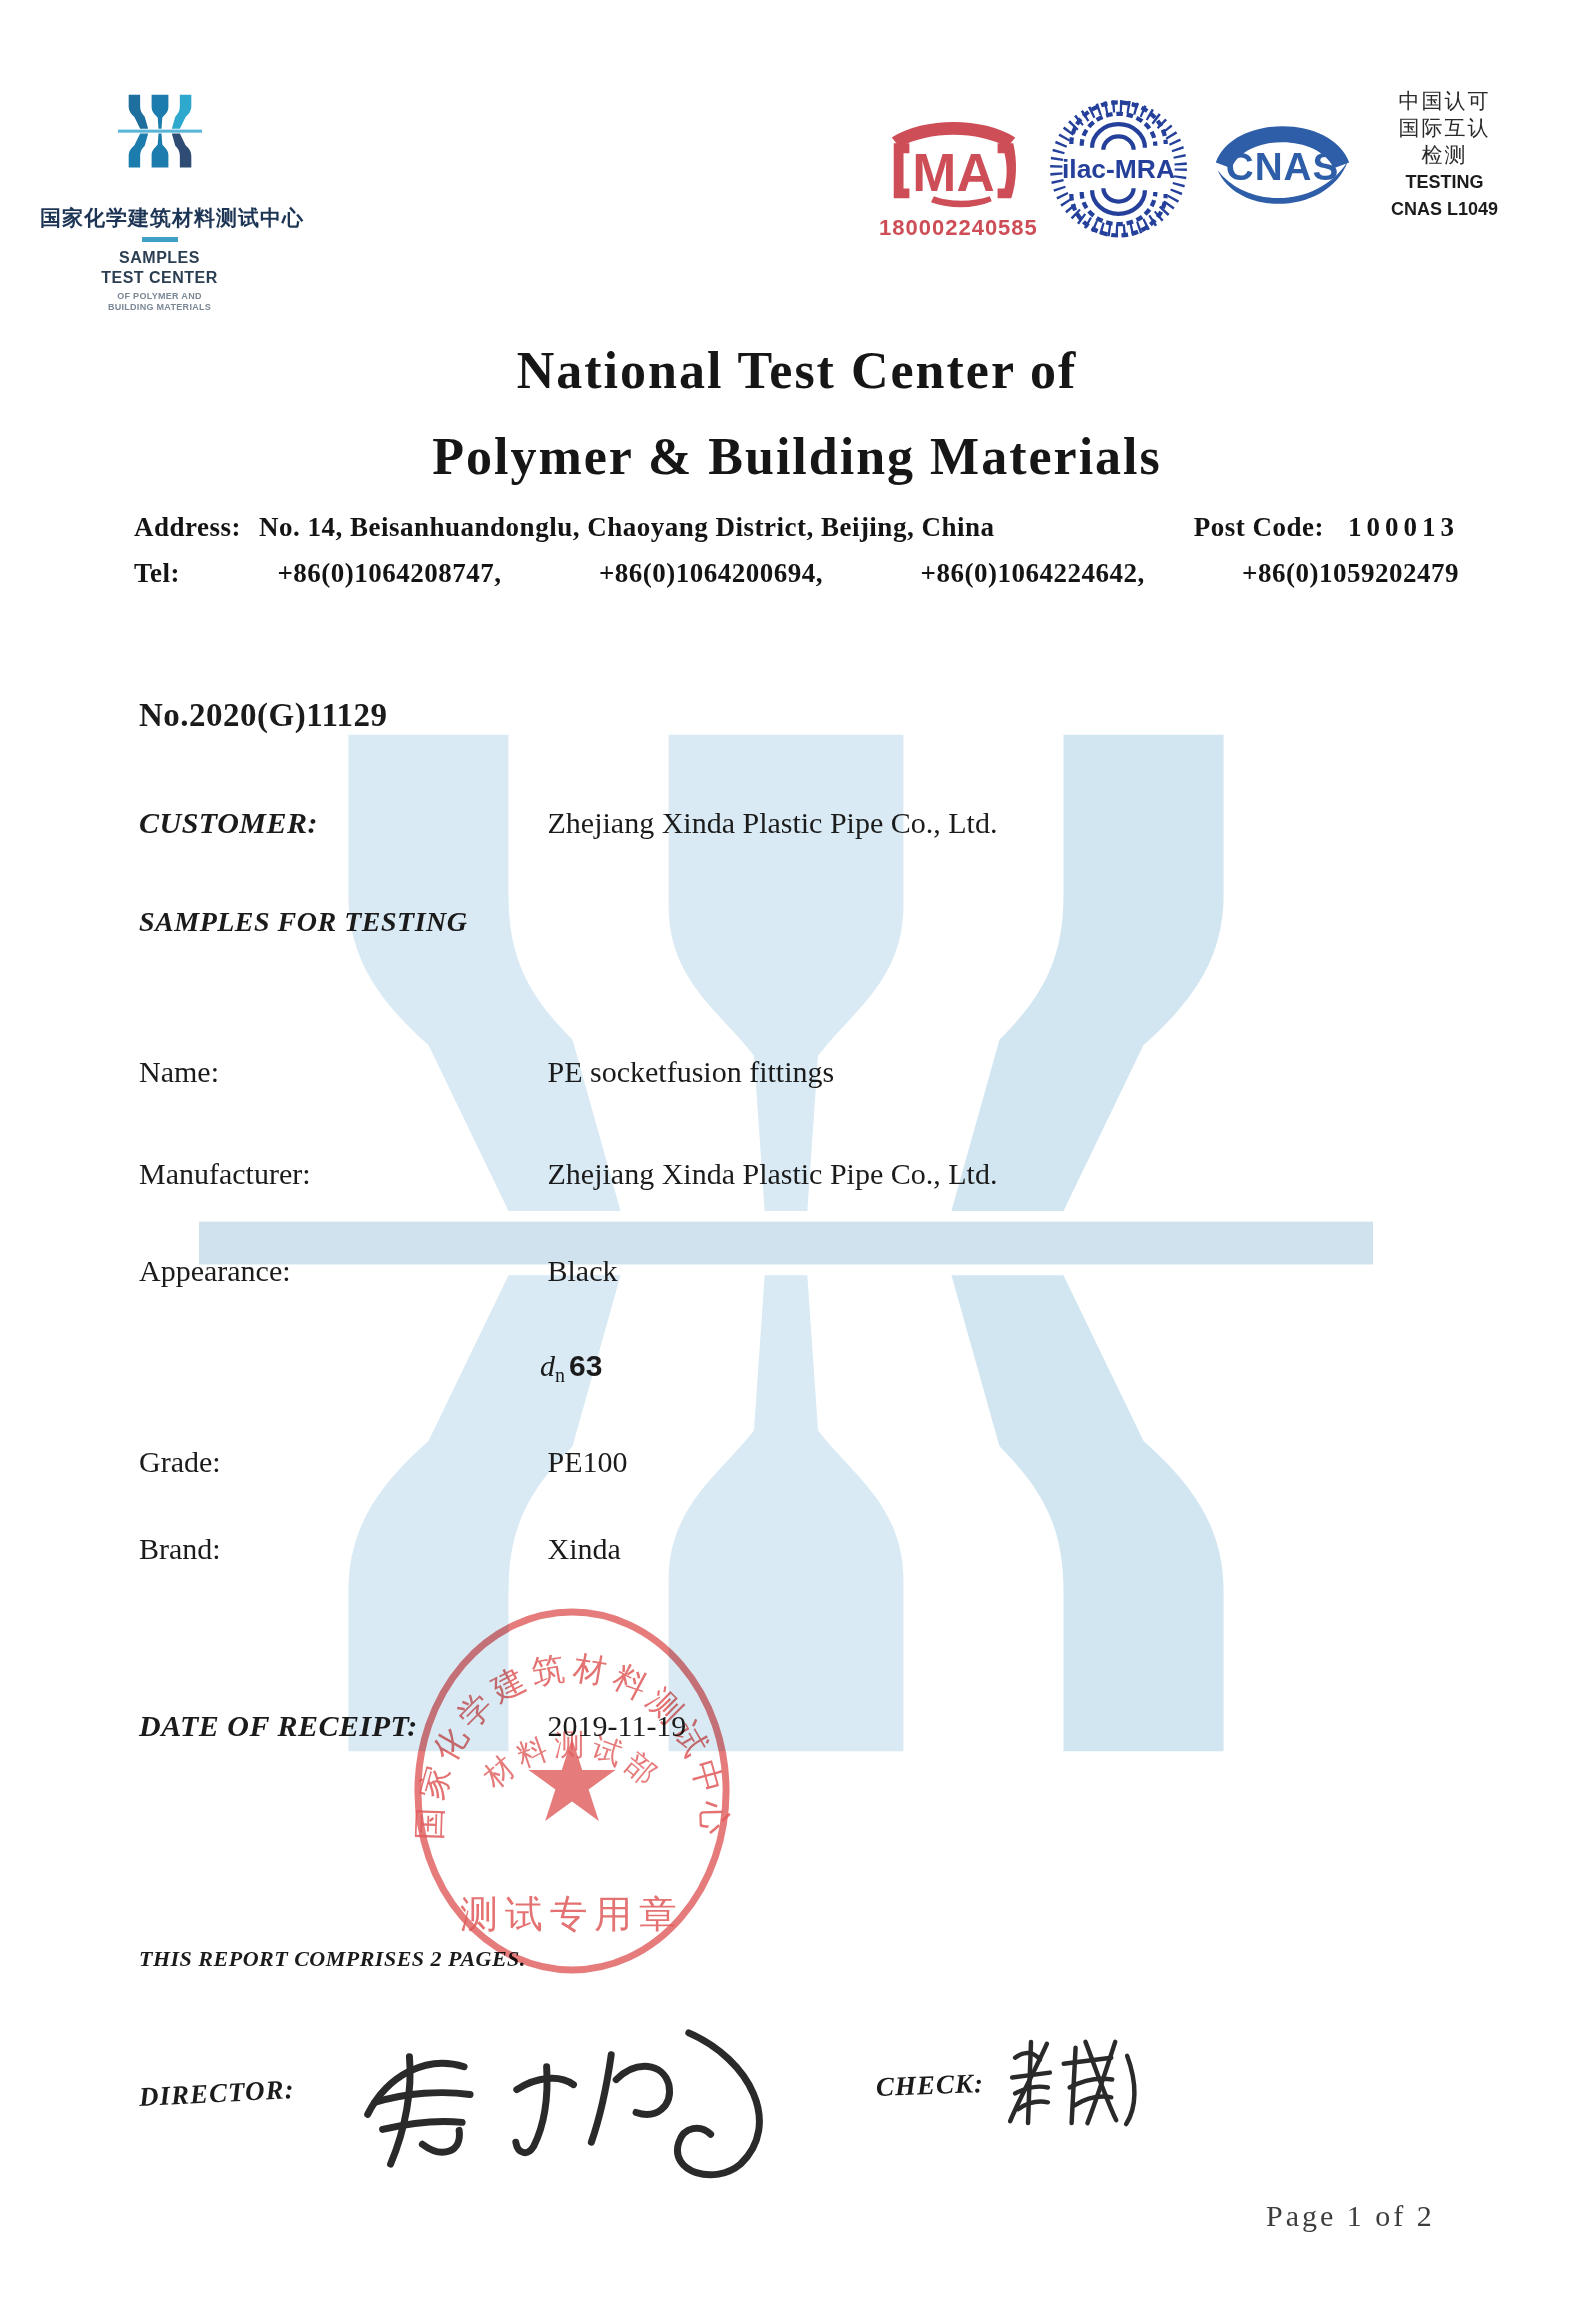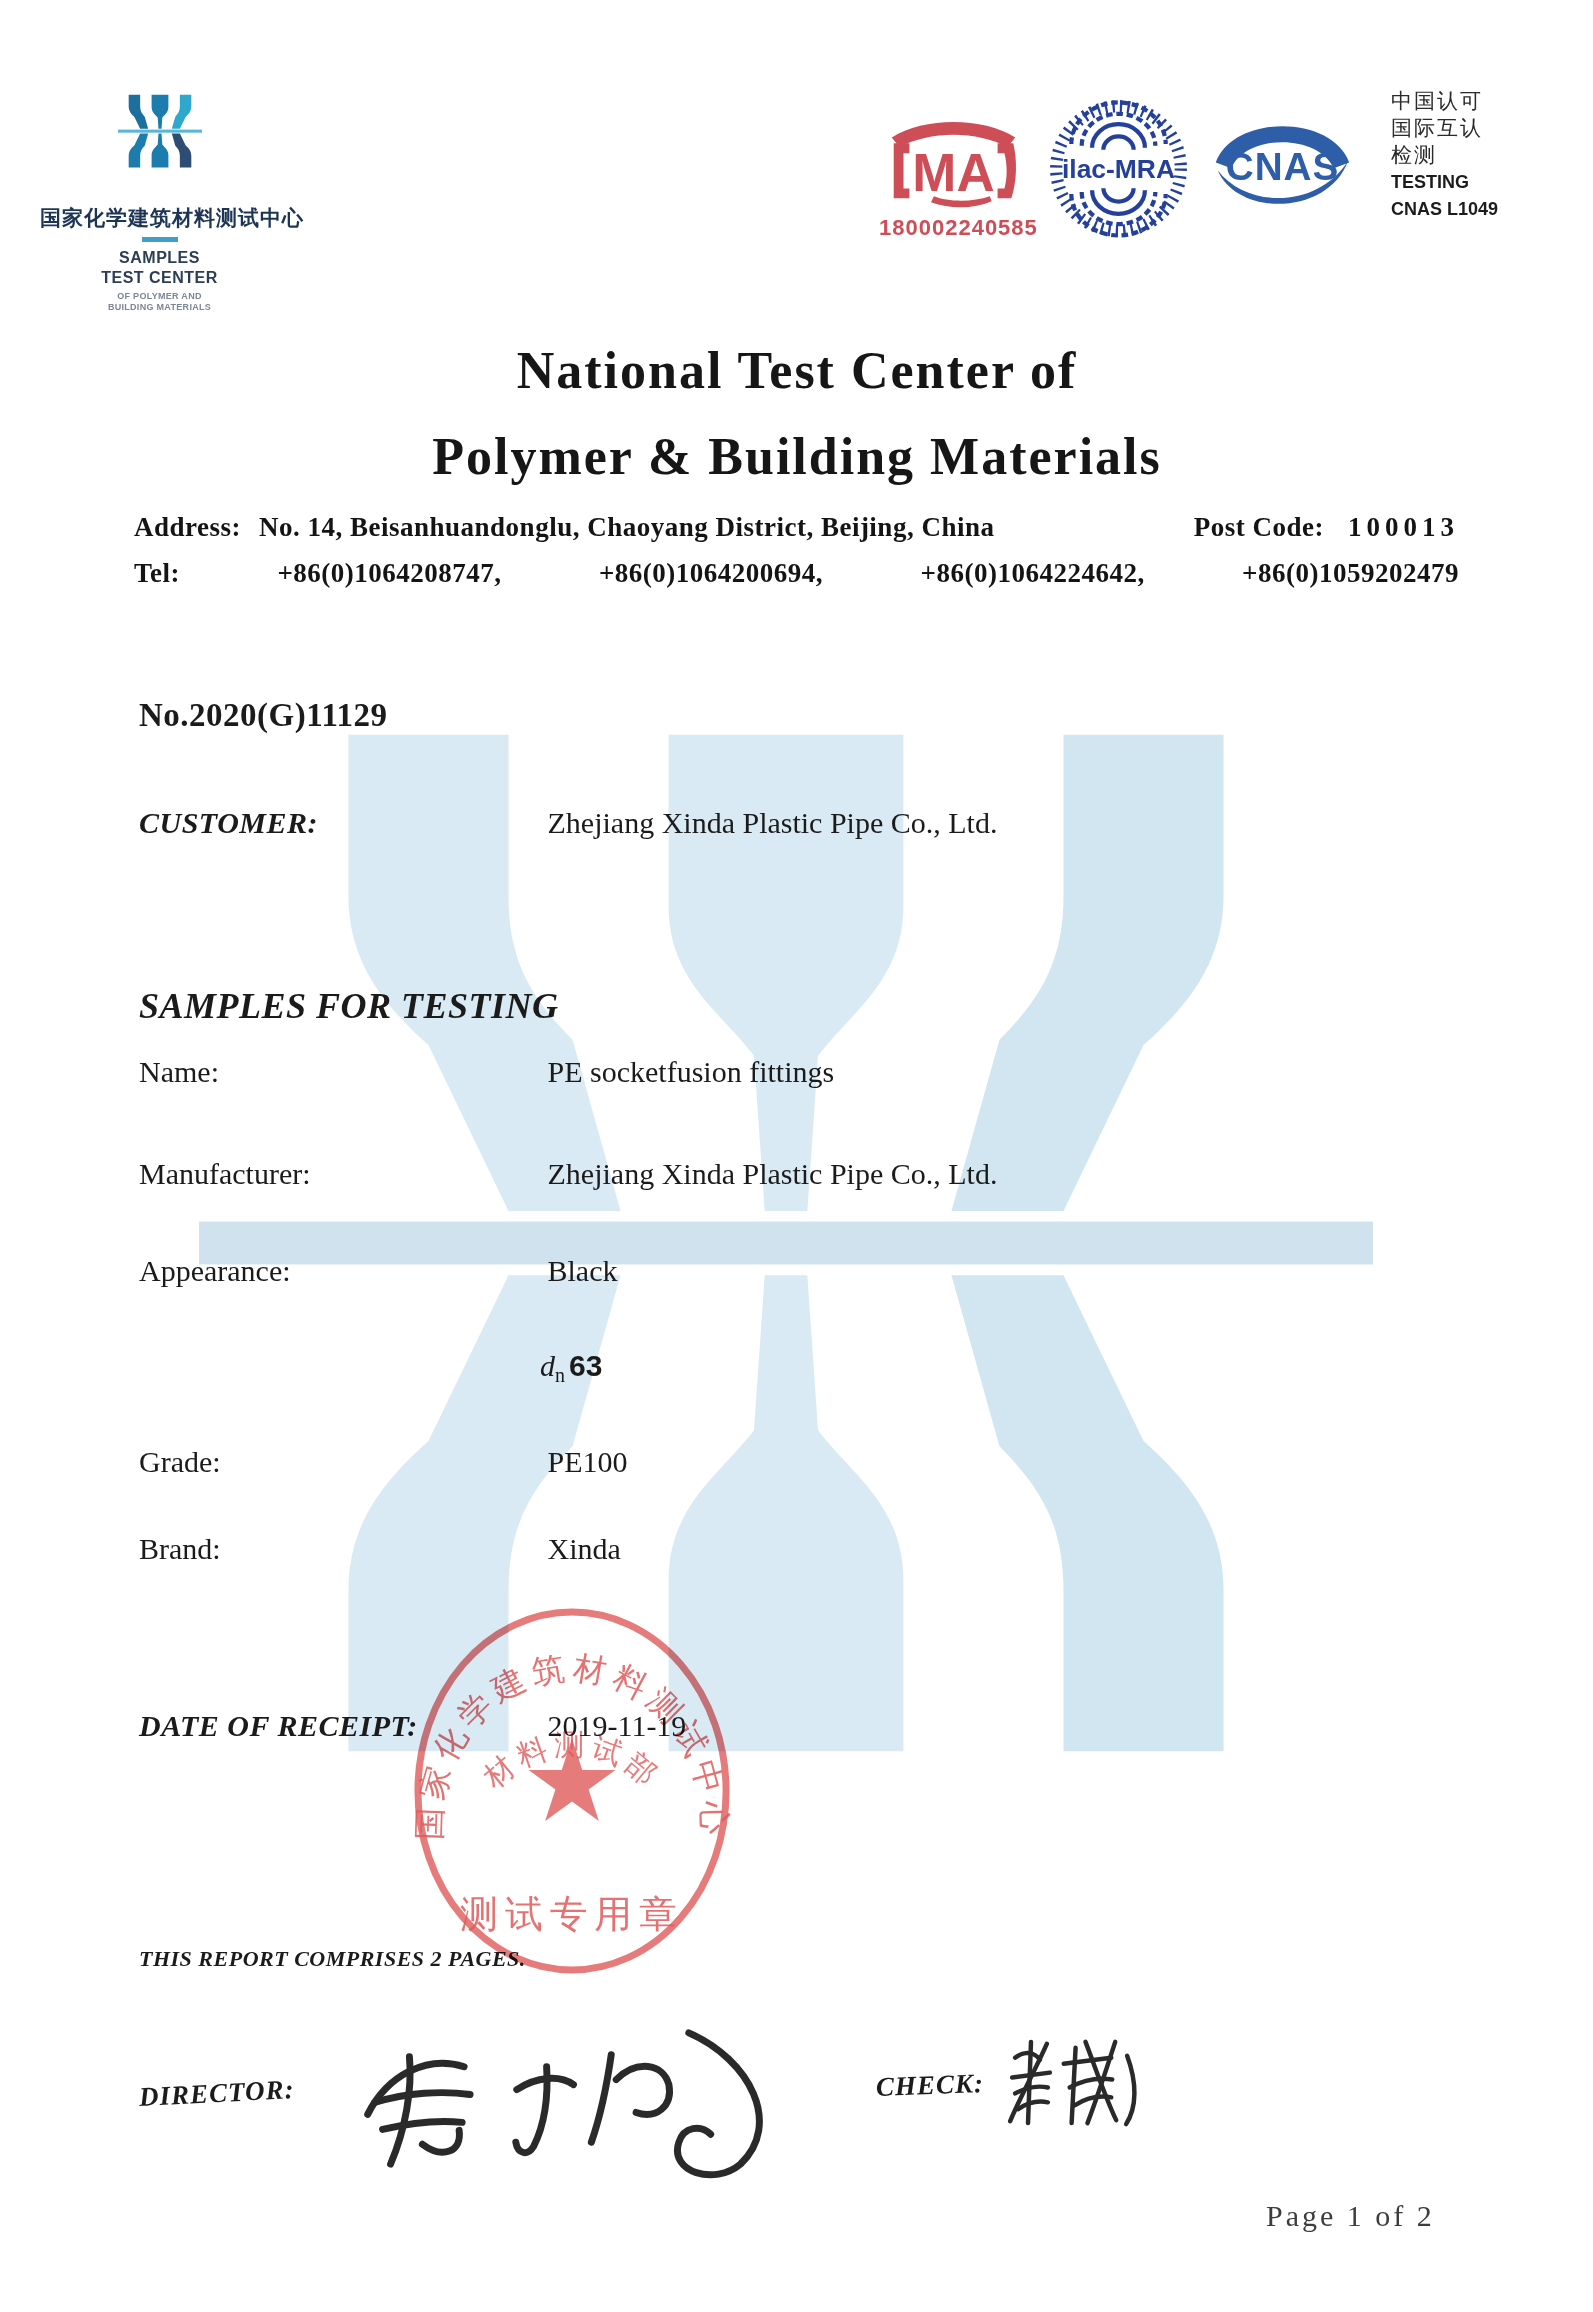--- a/index.html
+++ b/index.html
@@ -18,21 +18,21 @@
   .org-en { font-family:"Liberation Sans","DejaVu Sans",sans-serif; font-weight:bold;
             font-size:16px; line-height:20px; letter-spacing:0.5px; color:#2c3e52; }
   .org-sub { font-family:"Liberation Sans","DejaVu Sans",sans-serif; font-weight:bold;
              font-size:9px; line-height:11px; letter-spacing:0.3px; color:#7a8794; margin-top:3px; }
   
   .cma-block { position:absolute; left:879px; top:111px; width:149px; text-align:center; z-index:1; }
   .cma-num { margin-top:2px; font-family:"Liberation Sans","DejaVu Sans",sans-serif; font-weight:bold;
              font-size:22px; letter-spacing:1px; color:#ce4e57; }
   .ilac-block { position:absolute; left:1043px; top:93px; z-index:1; }
   .cnas-block { position:absolute; left:1210px; top:102px; z-index:1; }
-  .accred { position:absolute; left:1391px; top:88px; z-index:1; }
+  .accred { position:absolute; left:1391px; top:88px; z-index:1;text-align:center; }
   .accred .cn { font-size:21px; line-height:27px; color:#2a2a2a; letter-spacing:2px; }
   .accred .en { font-family:"Liberation Sans","DejaVu Sans",sans-serif; font-weight:bold;
                 font-size:18px; line-height:27px; color:#1c1c1c; }
   
   .title { position:absolute; top:328px; left:0; width:100%; text-align:center; z-index:1;
            font-weight:bold; font-size:52px; line-height:86px; letter-spacing:2px; color:#161616; }
   
   .contact { position:absolute; left:134px; top:512px; width:1325px; z-index:1;
              font-weight:bold; font-size:27px; letter-spacing:0.5px; color:#141414;text-align:center; }
   .c-line { display:flex; justify-content:space-between; height:46px; align-items:flex-start; }
@@ -168,21 +168,21 @@
     </div>
   </div>
 
   <div class="report-no">No.2020(G)11129</div>
 
   <div class="f-row" style="top:806px">
     <span class="f-label bi">CUSTOMER:</span>
     <span>Zhejiang Xinda Plastic Pipe Co., Ltd.</span>
   </div>
 
-  <div class="f-row bi" style="top:985px; font-size:36px">SAMPLES FOR TESTING</div>
+  <div class="f-row bi" style="top:906px; font-size:28px">SAMPLES FOR TESTING</div>
 
   <div class="f-row" style="top:1157px">
     <span class="f-label">Manufacturer:</span>
     <span>Zhejiang Xinda Plastic Pipe Co., Ltd.</span>
   </div>
 
   <div class="f-row" style="top:1055px">
     <span class="f-label">Name:</span>
     <span>PE socketfusion fittings</span>
   </div>

